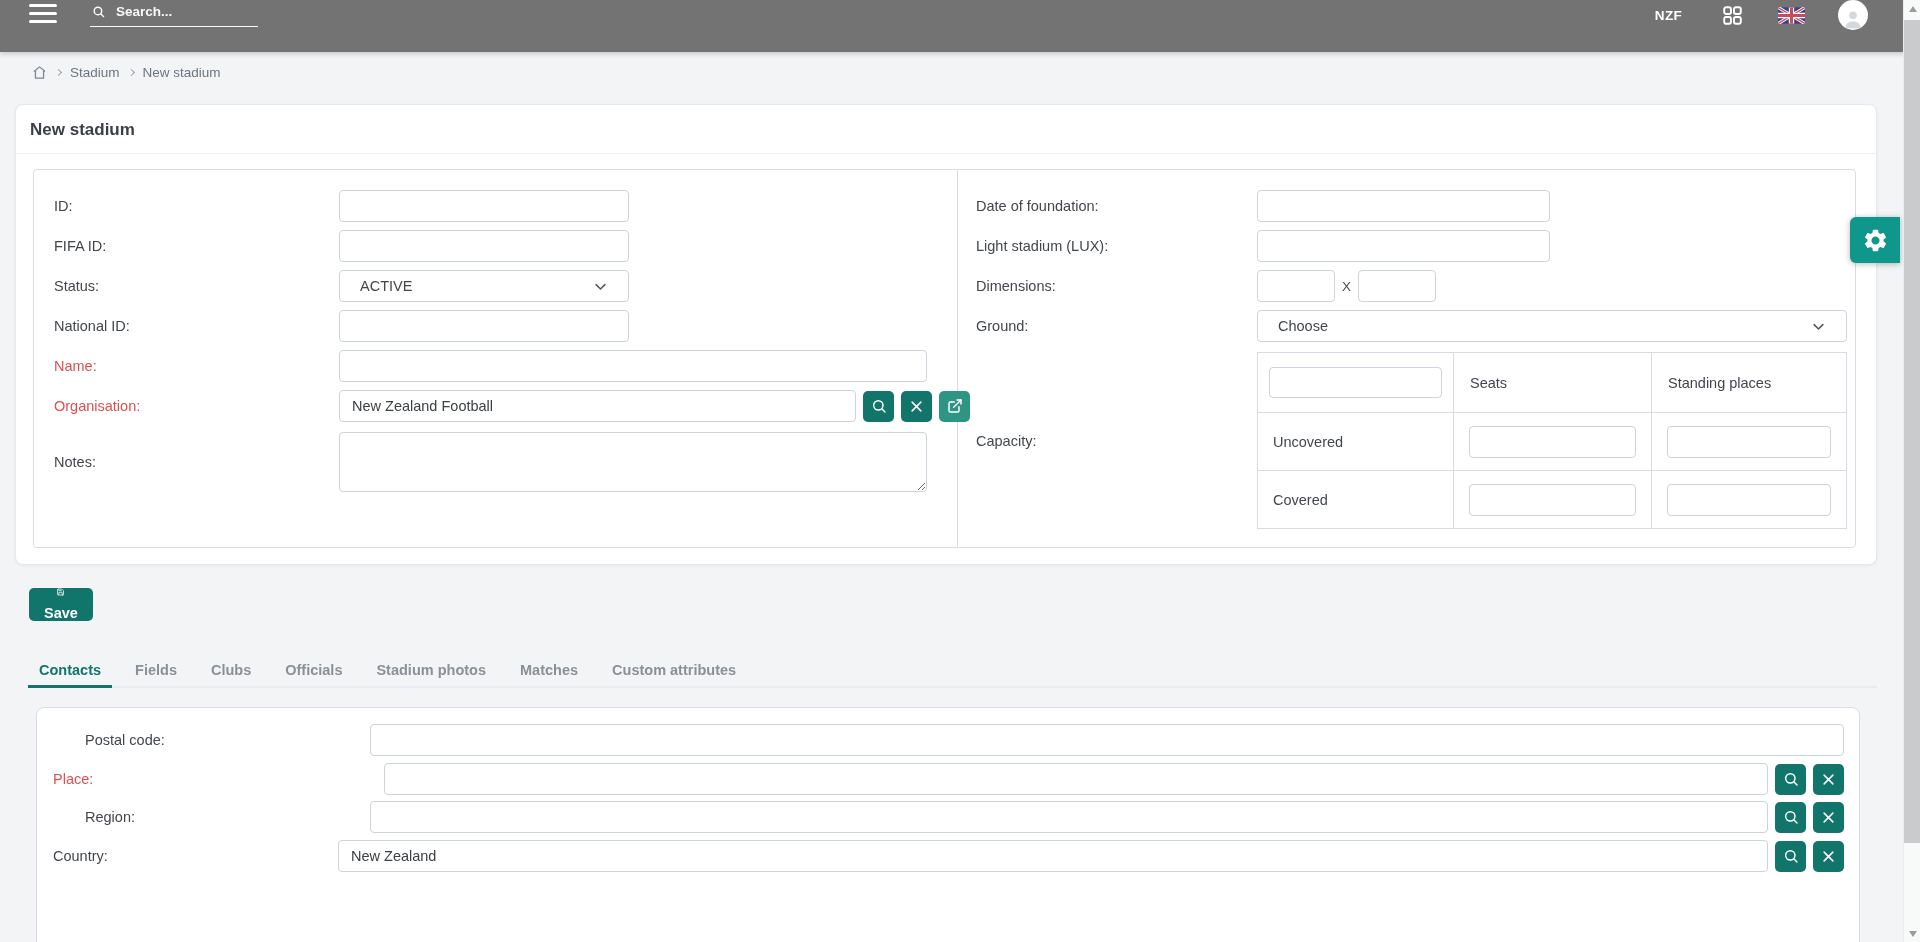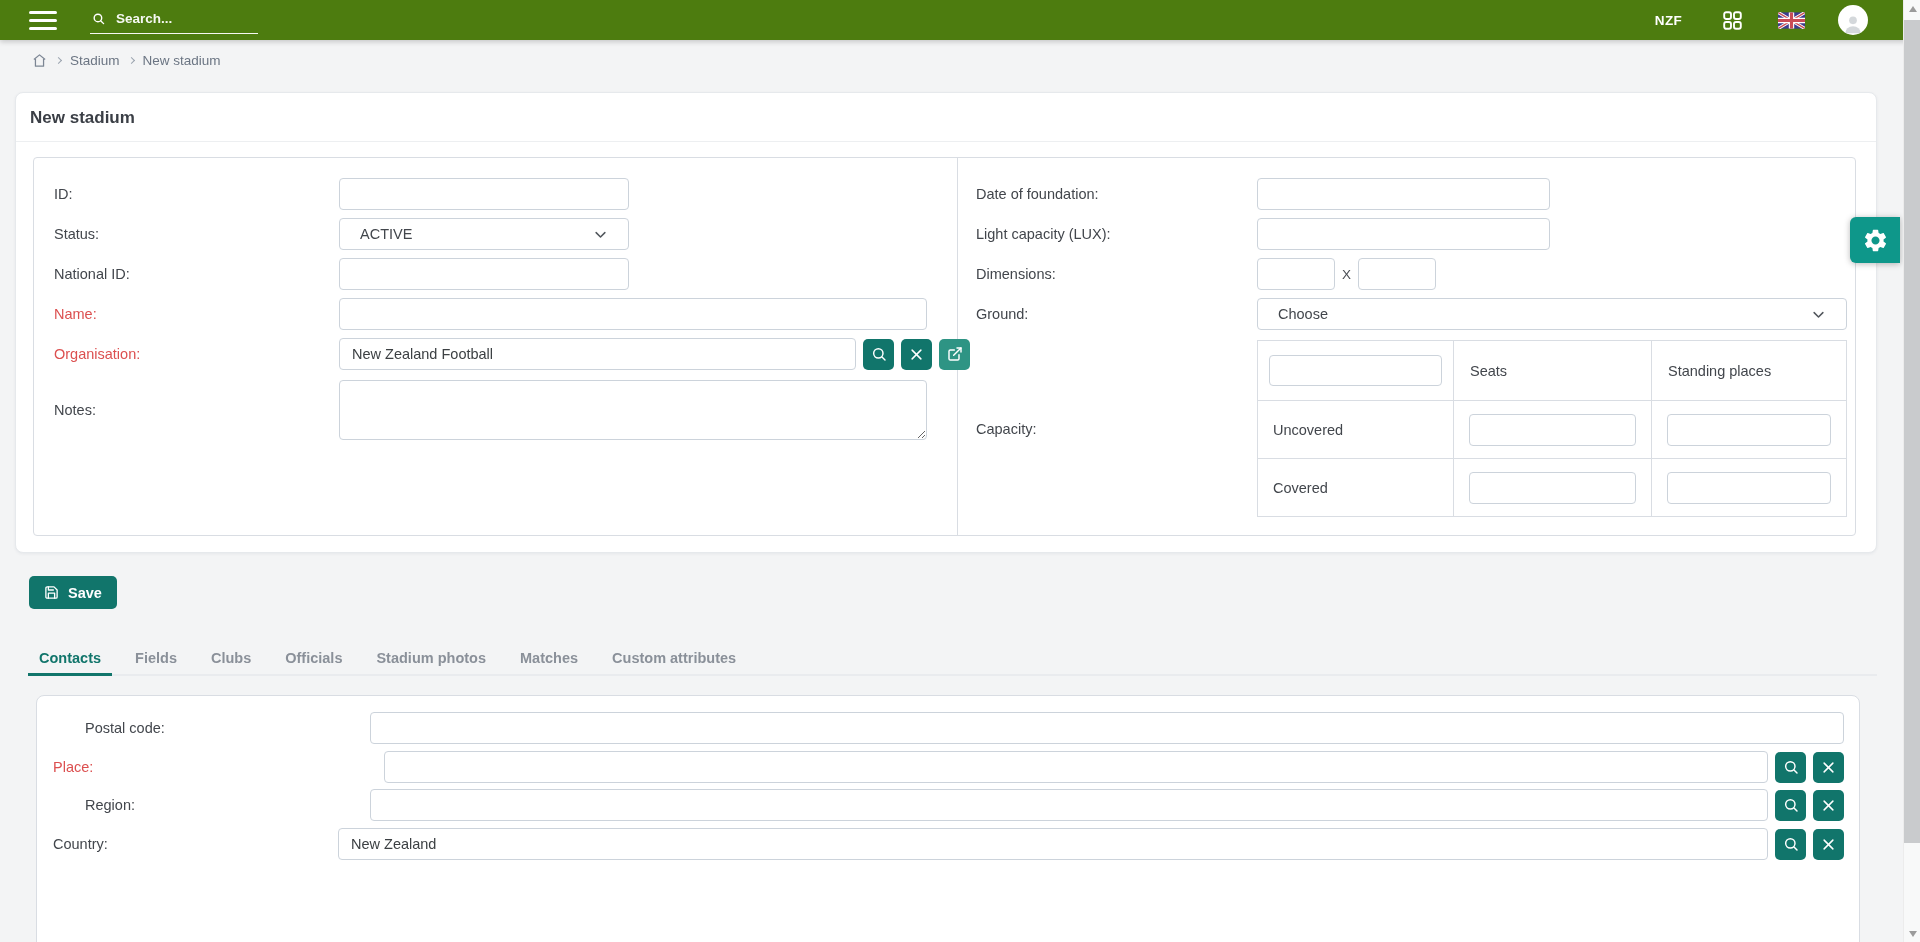--- a/index.html
+++ b/index.html
@@ -1,20 +1,20 @@
 <!DOCTYPE html>
 <html><head>
 <meta charset="utf-8">
 <style>
   * { box-sizing: border-box; }
   html,body { width:1920px; height:942px; margin:0; overflow:hidden;
     font-family:"Liberation Sans", sans-serif; background:#f3f4f5; }
 
   
-  .topbar { height:40px; background:#4d7c0f; display:flex; align-items:center;
+  .topbar { height:52px; background:#737373; display:flex; align-items:flex-start;
     padding:0 52px 0 27px; box-shadow:0 2px 5px rgba(0,0,0,.18); position:relative; z-index:5; }
   .hamburger { background:none; border:none; cursor:pointer; padding:4px 2px; }
   .hamburger .bars { display:flex; flex-direction:column; gap:5px; width:28px; }
   .hamburger .bar { height:3px; background:#fff; border-radius:2px; }
   .search-box { display:flex; align-items:center; gap:9px; margin-left:31px;
     width:168px; border-bottom:1.5px solid rgba(255,255,255,.95); padding:3px 2px 6px 2px; }
   .search-box input { background:transparent; border:none; outline:none; color:#fff;
     font-size:13.5px; font-weight:600; width:100%; font-family:inherit; }
   .search-box input::placeholder { color:rgba(255,255,255,.95); }
   .topbar-right { margin-left:auto; display:flex; align-items:center; }
@@ -76,21 +76,21 @@
   .cap-table th, .cap-table td { border:1px solid #d9dde3; font-weight:400;
     font-size:14.5px; color:#42464c; text-align:left; }
   .cap-table th { height:60px; padding:0 16px; }
   .cap-table td { height:58px; padding:0 15px; }
   .cap-table .cfirst { padding:0 11px; }
   .cap-c1 { width:196px; } .cap-c2 { width:198px; } .cap-c3 { width:195px; }
 
   
   .save-btn { margin:23px 0 0 29px; height:33px; padding:0 15px; background:#11756B; color:#fff;
     border:none; border-radius:5px; display:flex; align-items:center; gap:9px;
-    font-size:14.5px; font-weight:700; cursor:pointer; font-family:inherit; }
+    font-size:14.5px; font-weight:700; cursor:pointer; font-family:inherit;flex-direction:column; }
 
   
   .tabs { margin:34px 43px 0 28px; display:flex; border-bottom:2px solid #e9ebee; }
   .tab { padding:0 11px; line-height:30px; font-size:14.5px; font-weight:700; color:#8a9099;
     cursor:pointer; border-bottom:3px solid transparent; margin-bottom:-2px; white-space:nowrap; margin-right:12px; }
   .tab.active { color:#11756B; border-bottom-color:#11756B; }
 
   
   .card2 { margin:19px 60px 0 36px; border:1px solid #d9dde3; border-radius:8px; background:#fff;
     padding:16px 15px 0 16px; height:420px; }
@@ -178,20 +178,26 @@
     <div class="innerbox">
 
       <div class="col-left">
         <div class="frow">
           <label class="flabel">ID:</label>
           <div class="fctrl">
               <input class="inp w290" style="">
             </div>
         </div>
         <div class="frow">
+          <label class="flabel">FIFA ID:</label>
+          <div class="fctrl">
+              <input class="inp w290" style="">
+            </div>
+        </div>
+        <div class="frow">
           <label class="flabel">Status:</label>
           <div class="fctrl">
             <div class="selectbox w290">
               <span>ACTIVE</span>
               <svg width="15" height="15" viewBox="0 0 24 24" fill="none" stroke="#51565c" stroke-width="2.4" stroke-linecap="round" stroke-linejoin="round">
                   <polyline points="5 9 12 16 19 9"></polyline>
                 </svg>
             </div>
           </div>
         </div>
@@ -241,21 +247,21 @@
       </div>
 
       <div class="col-right">
         <div class="frow">
           <label class="flabel-r">Date of foundation:</label>
           <div class="fctrl">
               <input class="inp w293" style="">
             </div>
         </div>
         <div class="frow">
-          <label class="flabel-r">Light capacity (LUX):</label>
+          <label class="flabel-r">Light stadium (LUX):</label>
           <div class="fctrl">
               <input class="inp w293" style="">
             </div>
         </div>
         <div class="frow">
           <label class="flabel-r">Dimensions:</label>
           <div class="fctrl">
             <input class="inp dim-inp" style="">
             <span class="dim-sep">X</span>
             <input class="inp dim-inp" style="">

